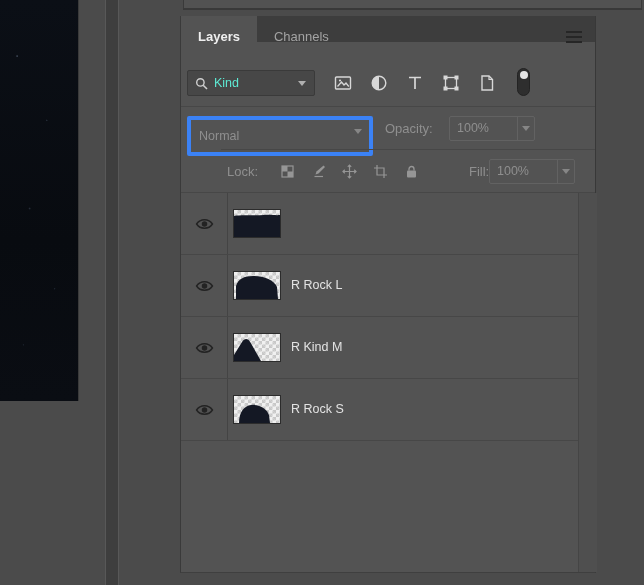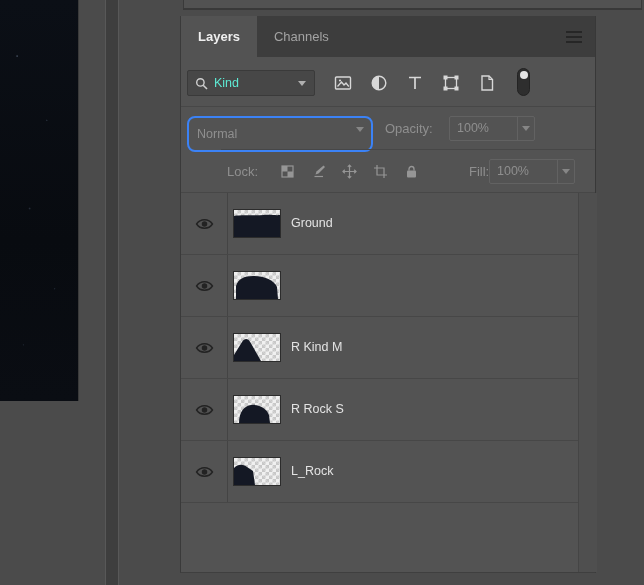--- a/index.html
+++ b/index.html
@@ -35,21 +35,21 @@
     border-left:1px solid #3a3a3a; border-right:1px solid #3a3a3a;
     border-bottom:2px solid #393939;
   }
   
   .panel {
     position:absolute; left:180px; top:16px; width:416px; height:557px;
     background:#535353; box-sizing:border-box;
     border-left:1px solid #3a3a3a; border-right:1px solid #383838; border-bottom:1px solid #3f3f3f;
   }
   .tabbar {
-    position:absolute; left:0; top:0; right:0; height:41px;
+    position:absolute; left:0; top:0; right:0; height:26px;
     background:#3d3d3d; display:flex; align-items:stretch;
   }
   .tab {
     padding:0 17px; line-height:41px; font-size:13px; color:#a3a3a3; cursor:default;
   }
   .tab.active { background:#535353; color:#efefef; font-weight:700; }
   .hamburger {
     position:absolute; right:13px; top:15px; width:16px; height:12px;
     display:flex; flex-direction:column; justify-content:space-between;
   }
@@ -72,21 +72,21 @@
   .ficon { width:20px; height:20px; display:flex; }
   .pill {
     position:absolute; left:336px; top:11px; width:13px; height:28px;
     background:#2e2e2e; border:1px solid #232323; border-radius:8px; box-sizing:border-box;
   }
   .pill .ball { position:absolute; left:1.5px; top:2px; width:8px; height:8px; border-radius:50%; background:#e4e4e4; }
 
   .blend-row { position:absolute; left:0; top:90px; right:0; height:43px; border-top:1px solid #474747; }
   .select {
     position:absolute; box-sizing:border-box; height:25px;
-    border:2px solid #3b82f6; border-radius:8px; background:#535353;
+    border:4px solid #3b82f6; border-radius:2px; background:#535353;
     color:#8f8f8f; font-size:12.5px; display:flex; align-items:center; padding:16px 8px;
   }
   .select .chev { position:absolute; right:7px; top:9px; border-top-color:#868686; }
   .mode-select { left:6px; top:9px; width:186px; }
   .inline-label { position:absolute; top:9px; line-height:25px; font-size:13px; color:#8f8f8f; }
   .opacity-label { left:204px; }
   .value-box {
     position:absolute; top:9px; width:86px; height:25px; box-sizing:border-box;
     border:1px solid #626262; border-radius:2px; color:#8f8f8f; font-size:12.5px;
   }
@@ -267,35 +267,35 @@
           <svg width="19" height="14" viewBox="0 0 18 13">
               <path d="M1.5 6.5 C5 1.2 13 1.2 16.5 6.5 C13 11.8 5 11.8 1.5 6.5 Z" fill="none" stroke="#232323" stroke-width="1.4"></path>
               <circle cx="9" cy="6.5" r="2.6" fill="#232323"></circle>
             </svg>
         </div>
         <div class="thumb checker">
           <svg width="46" height="27" viewBox="0 0 46 27">
               <path d="M0 6 C8 4.5 20 6 30 5 C36 4.5 42 5.5 46 5 L46 27 L0 27 Z" fill="#141824"></path>
             </svg>
         </div>
-        <span class="layer-name">Ground</span>
       </div>
 
       <div class="layer-row">
         <div class="eye-cell">
           <svg width="19" height="14" viewBox="0 0 18 13">
               <path d="M1.5 6.5 C5 1.2 13 1.2 16.5 6.5 C13 11.8 5 11.8 1.5 6.5 Z" fill="none" stroke="#232323" stroke-width="1.4"></path>
               <circle cx="9" cy="6.5" r="2.6" fill="#232323"></circle>
             </svg>
         </div>
         <div class="thumb checker">
           <svg width="46" height="27" viewBox="0 0 46 27">
               <path d="M2 27 L2 14 C4 7 10 4 19 4 C30 4 40 8 43 15 L44 27 Z" fill="#141824"></path>
             </svg>
         </div>
+        <span class="layer-name">R Rock L</span>
       </div>
 
       <div class="layer-row">
         <div class="eye-cell">
           <svg width="19" height="14" viewBox="0 0 18 13">
               <path d="M1.5 6.5 C5 1.2 13 1.2 16.5 6.5 C13 11.8 5 11.8 1.5 6.5 Z" fill="none" stroke="#232323" stroke-width="1.4"></path>
               <circle cx="9" cy="6.5" r="2.6" fill="#232323"></circle>
             </svg>
         </div>
         <div class="thumb checker">
@@ -314,33 +314,19 @@
             </svg>
         </div>
         <div class="thumb checker">
           <svg width="46" height="27" viewBox="0 0 46 27">
               <path d="M5 27 C5 16 10 10 17 9 C26 8 33 13 35 19 L36 27 Z" fill="#141824"></path>
             </svg>
         </div>
         <span class="layer-name">R Rock S</span>
       </div>
 
-      <div class="layer-row">
-        <div class="eye-cell">
-          <svg width="19" height="14" viewBox="0 0 18 13">
-              <path d="M1.5 6.5 C5 1.2 13 1.2 16.5 6.5 C13 11.8 5 11.8 1.5 6.5 Z" fill="none" stroke="#232323" stroke-width="1.4"></path>
-              <circle cx="9" cy="6.5" r="2.6" fill="#232323"></circle>
-            </svg>
-        </div>
-        <div class="thumb checker">
-          <svg width="46" height="27" viewBox="0 0 46 27">
-              <path d="M0 27 L0 10 C4 6 9 6 13 9 L19 13 L21 27 Z" fill="#141824"></path>
-            </svg>
-        </div>
-        <span class="layer-name">L_Rock</span>
-      </div>
 
 
     </div>
     <div class="scroll-strip"></div>
   </div>
 
 </div>
 
 </body></html>

